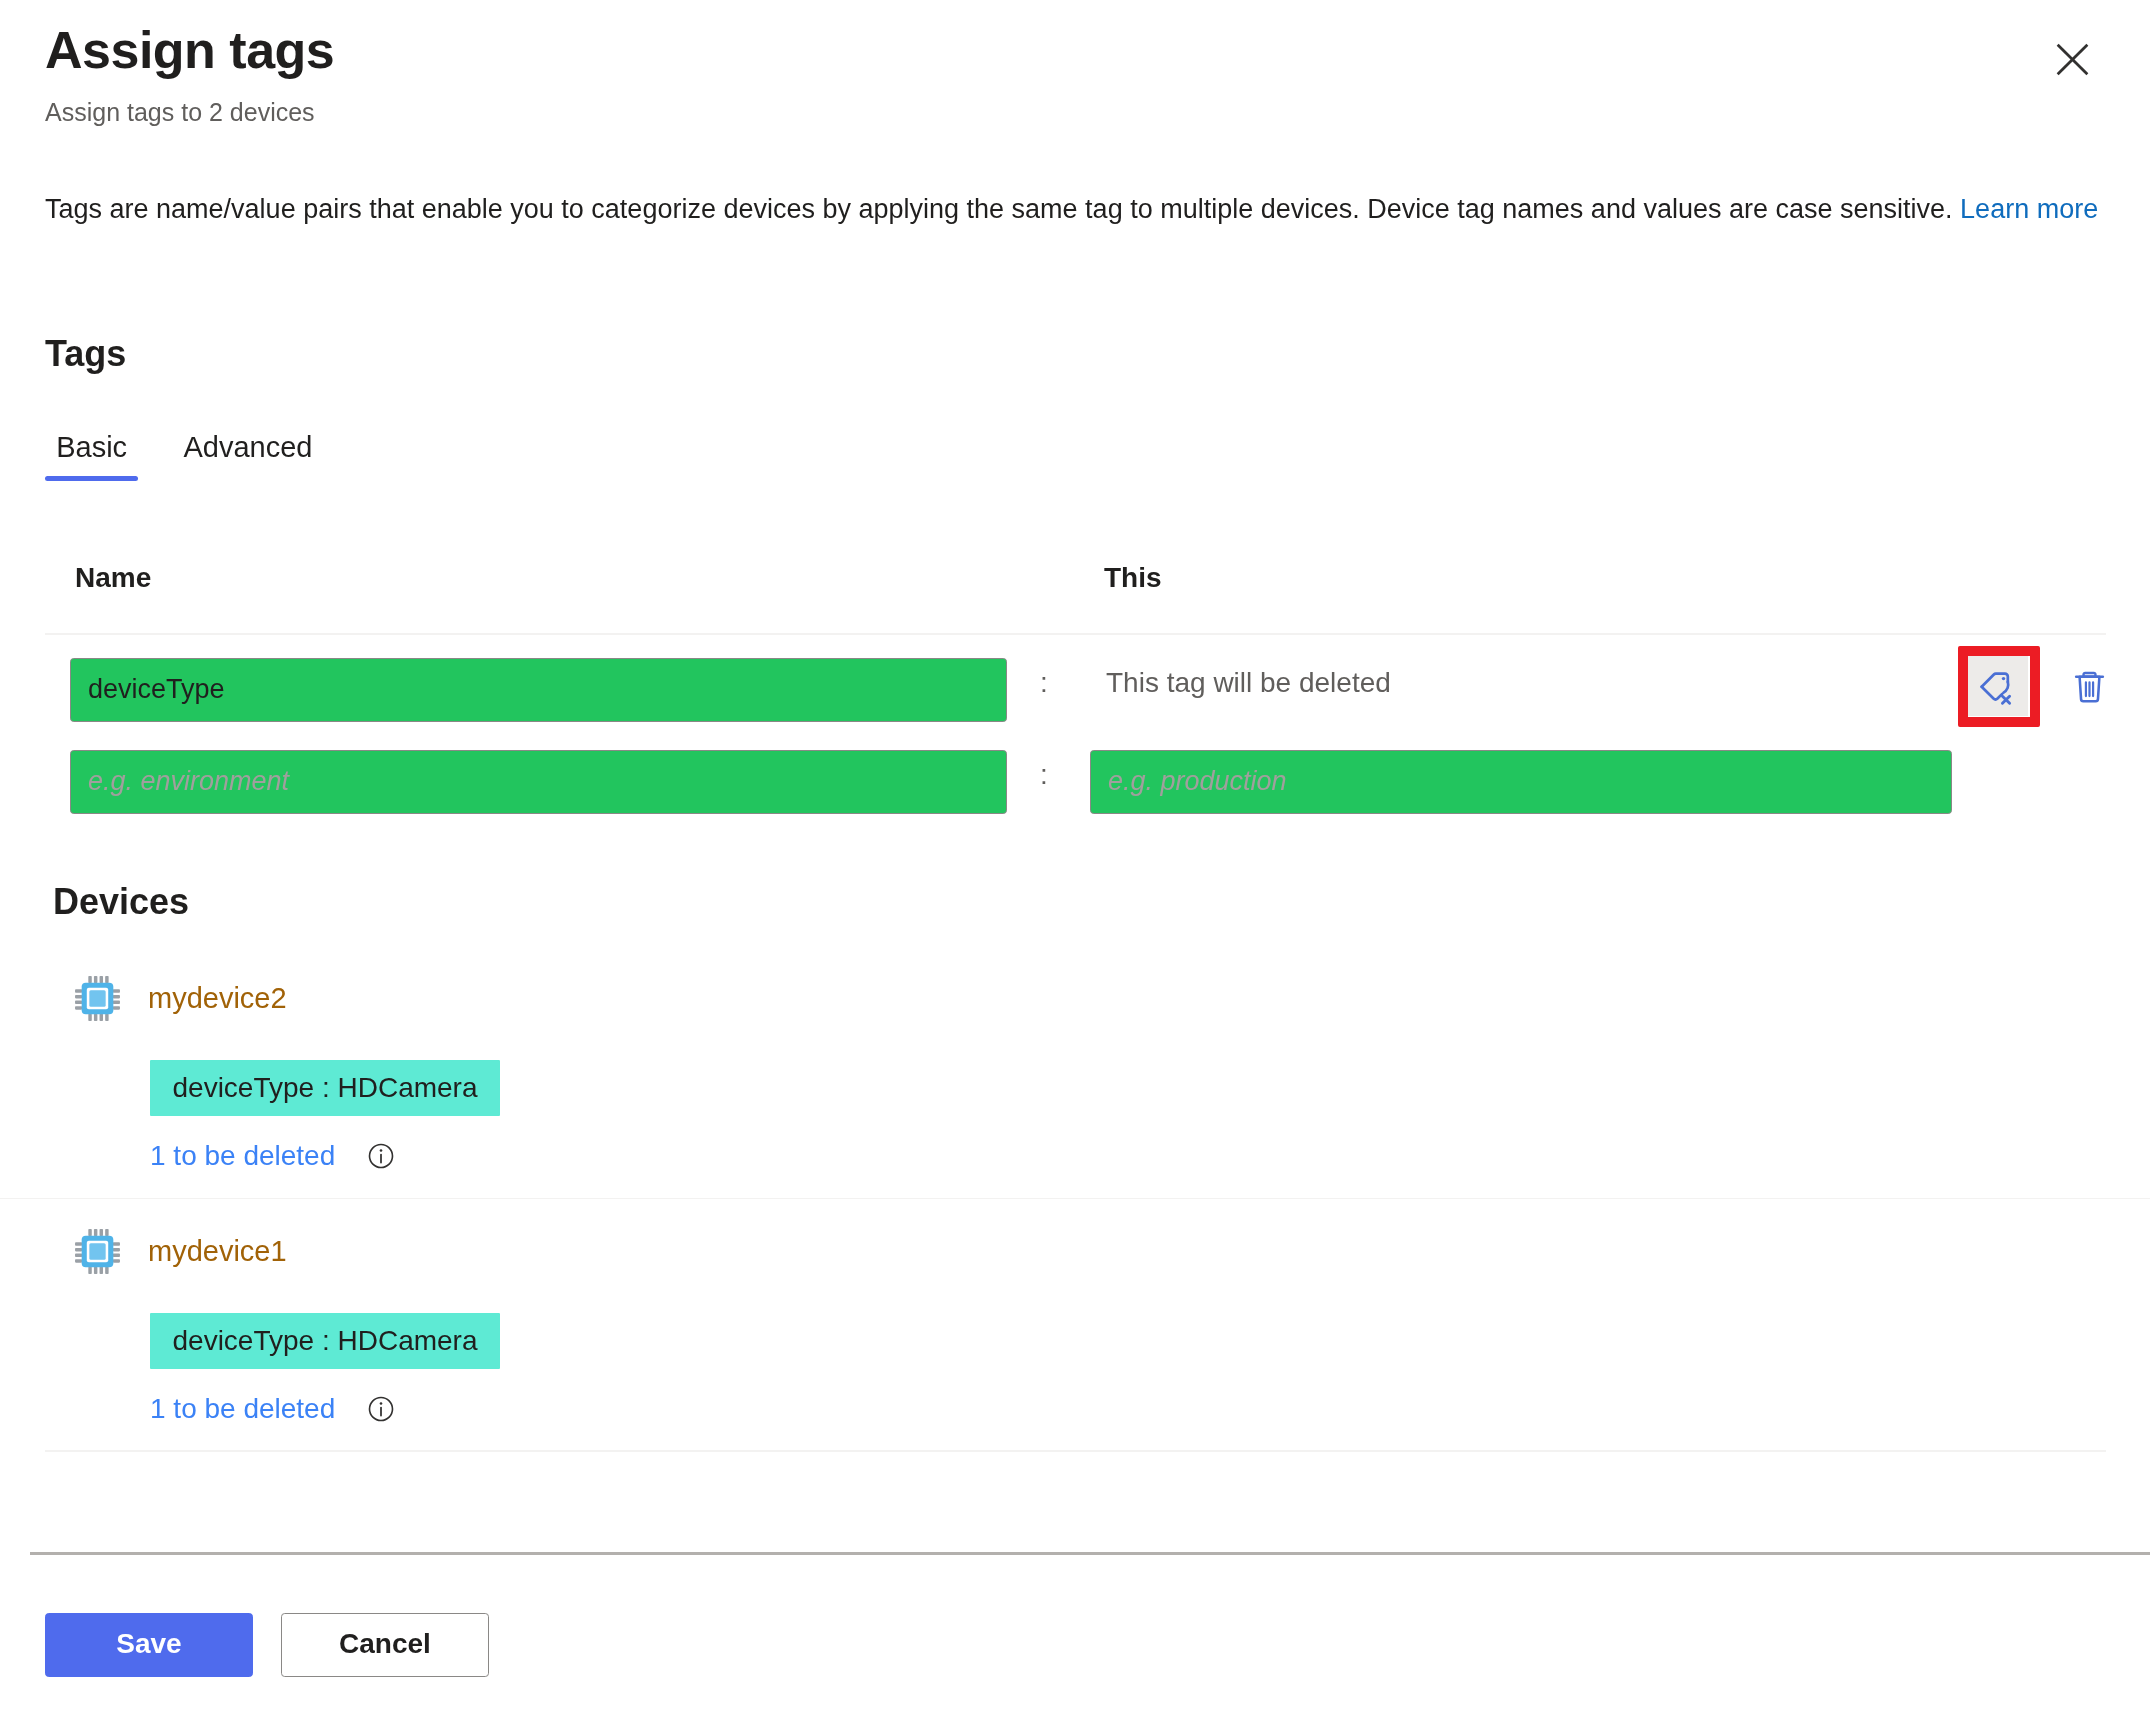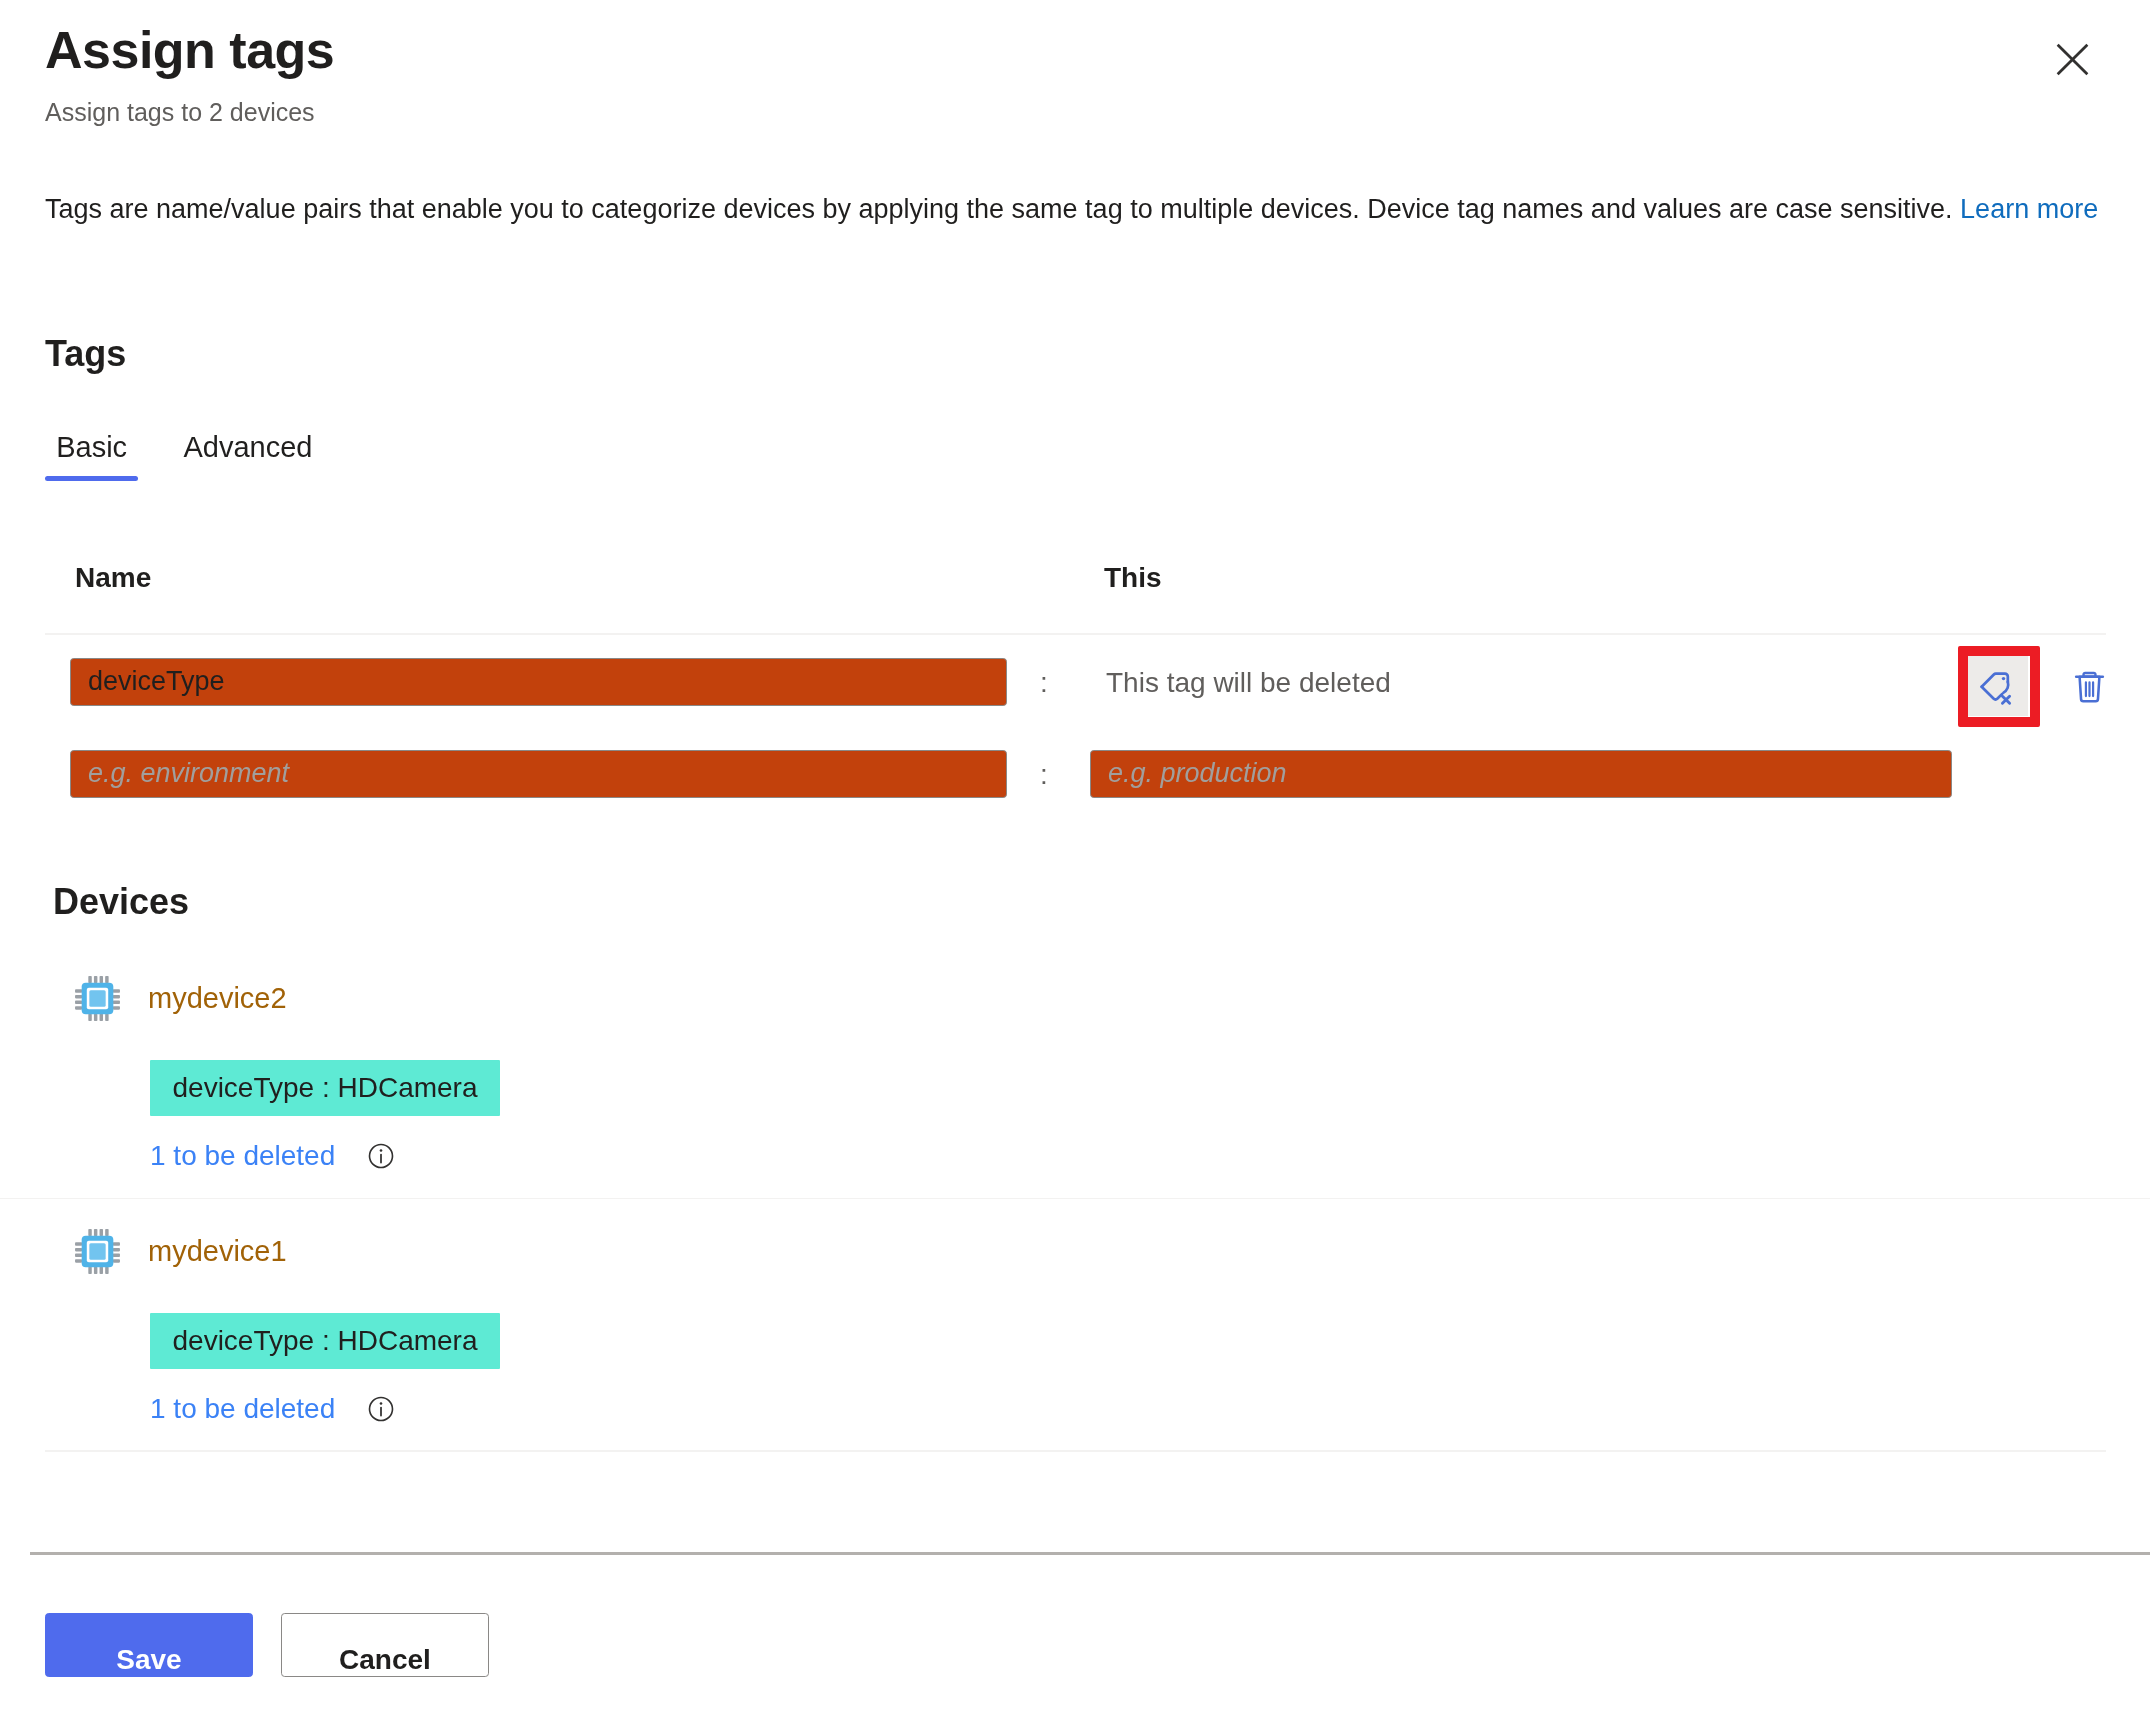--- a/index.html
+++ b/index.html
@@ -115,24 +115,24 @@
     background: #f3f2f1;
   }
   .hr-header { top: 633px; }
 
   .tag-row { position: absolute; left: 0; width: 2150px; }
   .tag-row-1 { top: 652px; height: 88px; }
   .tag-row-2 { top: 744px; height: 88px; }
 
   .tf {
     position: absolute;
-    height: 48px;
+    height: 64px;
     border: 1.9px solid #8a8886;
     border-radius: 3.7px;
-    background: #c2410c;
+    background: #22c55e;
     font-family: "Liberation Sans", sans-serif;
     font-size: 27px;
     color: #201f1e;
     padding: 0 17px;
     outline: none;
   }
   .tf::placeholder { color: #a19f9d; font-style: italic; }
   .tf-name  { left: 70px;  width: 937px; top: 5.6px; }
   .tf-value { left: 1090px; width: 862px; top: 5.6px; }
 
@@ -234,21 +234,21 @@
     position: absolute;
     left: 45px; top: 1613px;
     display: flex; align-items: center; gap: 28px;
   }
   .btn {
     font-family: "Liberation Sans", sans-serif;
     font-size: 28px;
     height: 64px;
     border-radius: 3.7px;
     cursor: pointer;
-    padding: 16px 36px;
+    padding: 0 36px;
     min-width: 208px;
     line-height: 60px;
     text-align: center;
   }
   .btn-primary {
     background: #4f6bed;
     color: #ffffff;
     border: 1.9px solid #4f6bed;
     font-weight: 600;
   }

